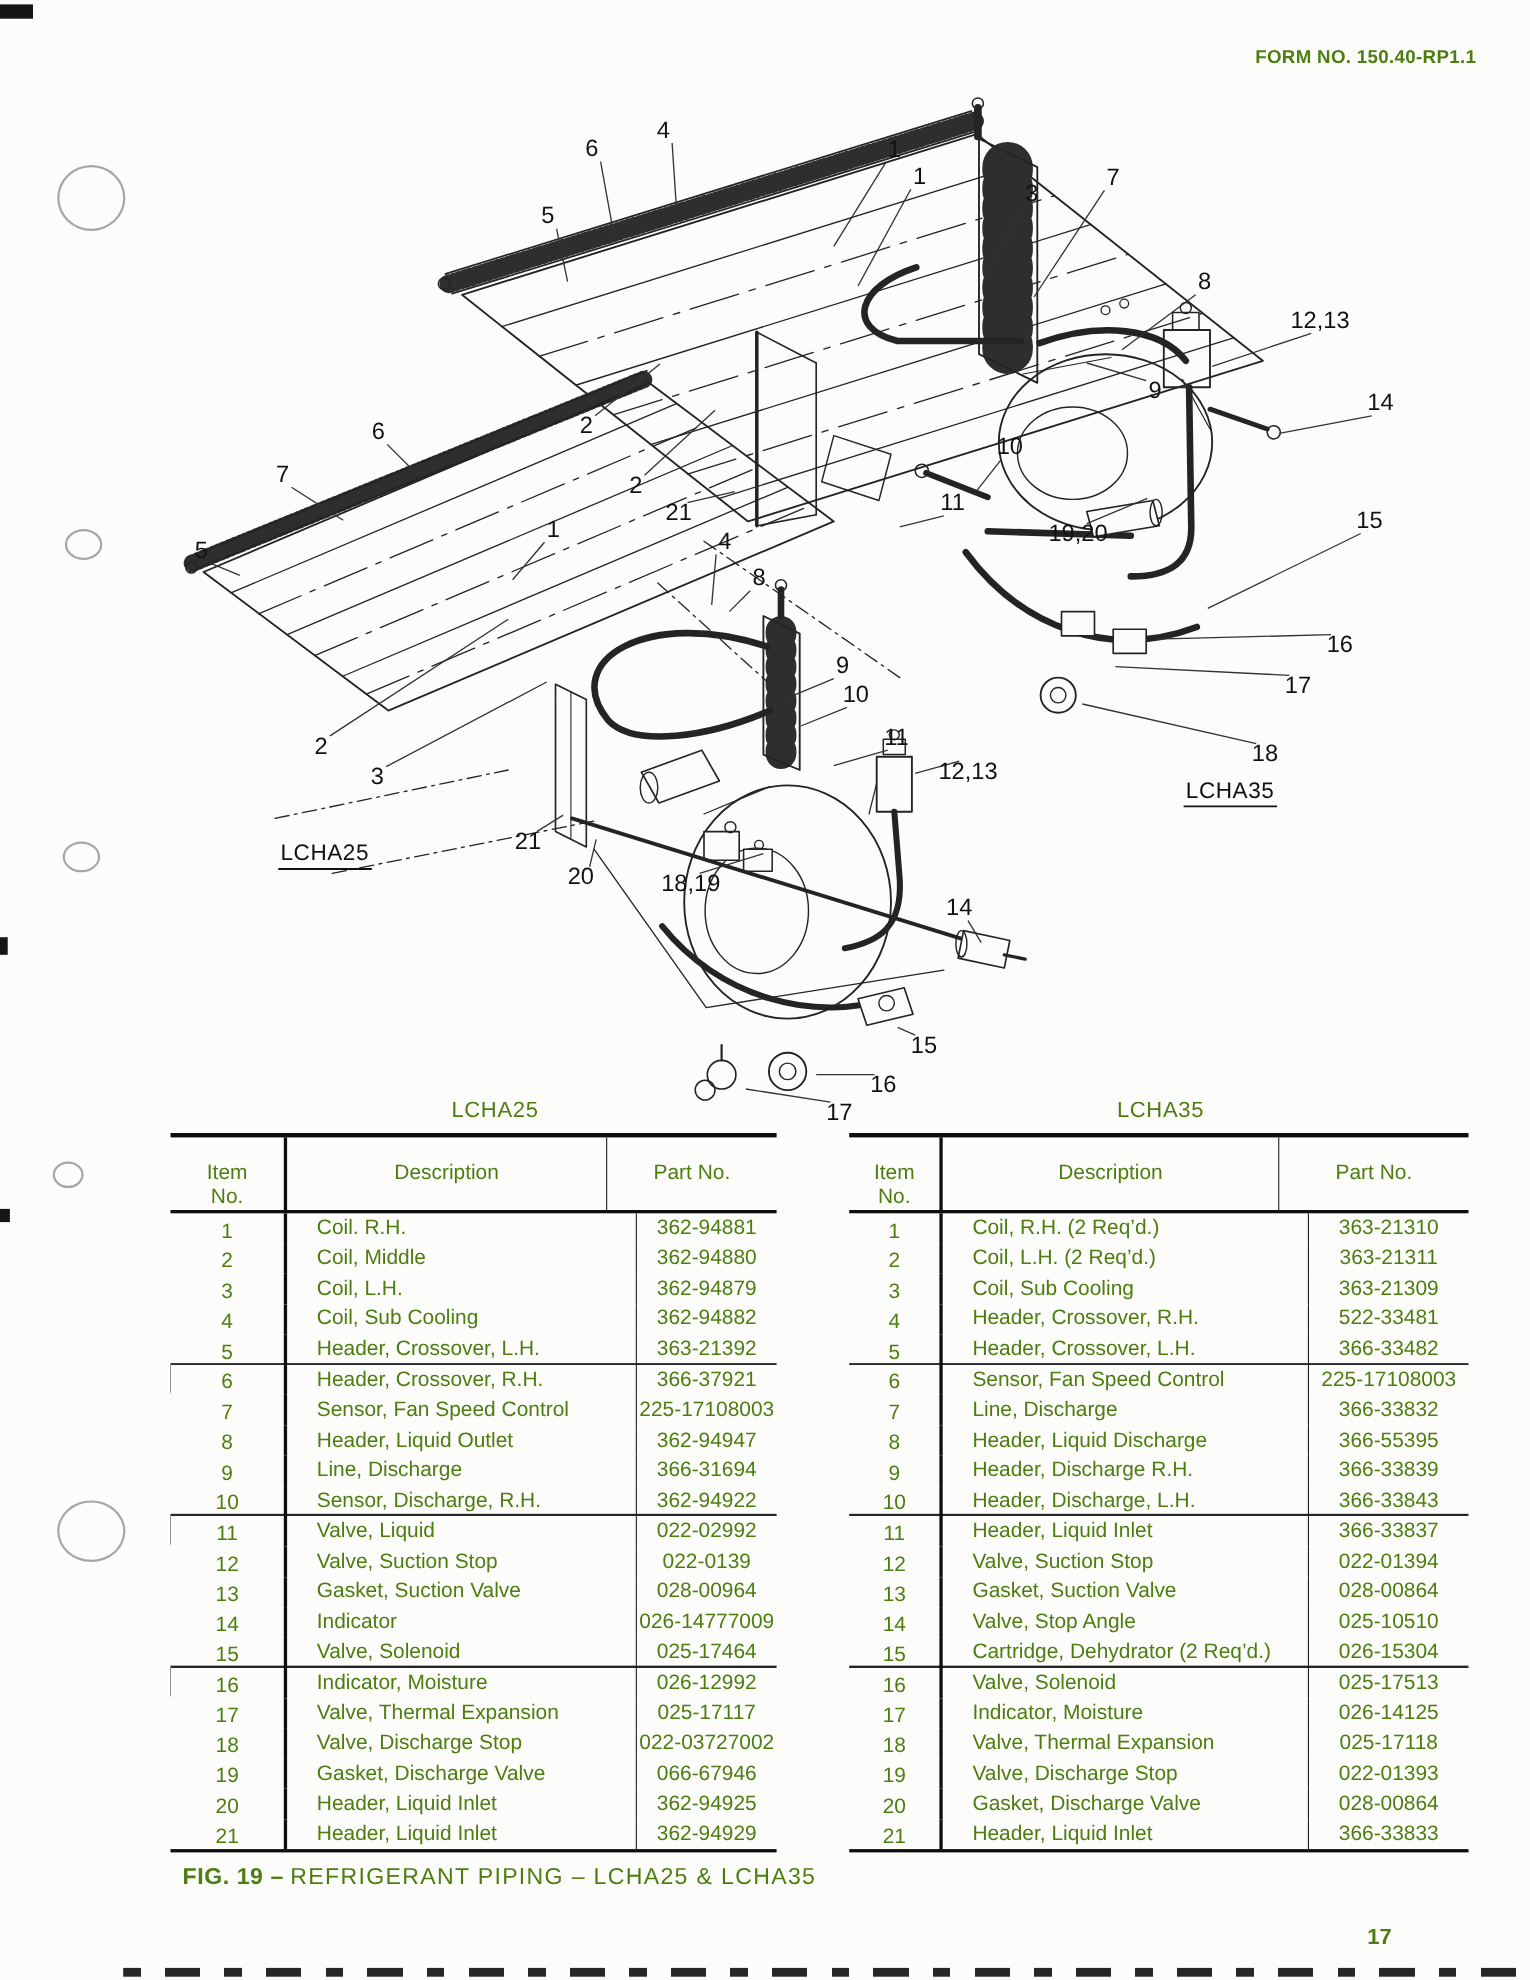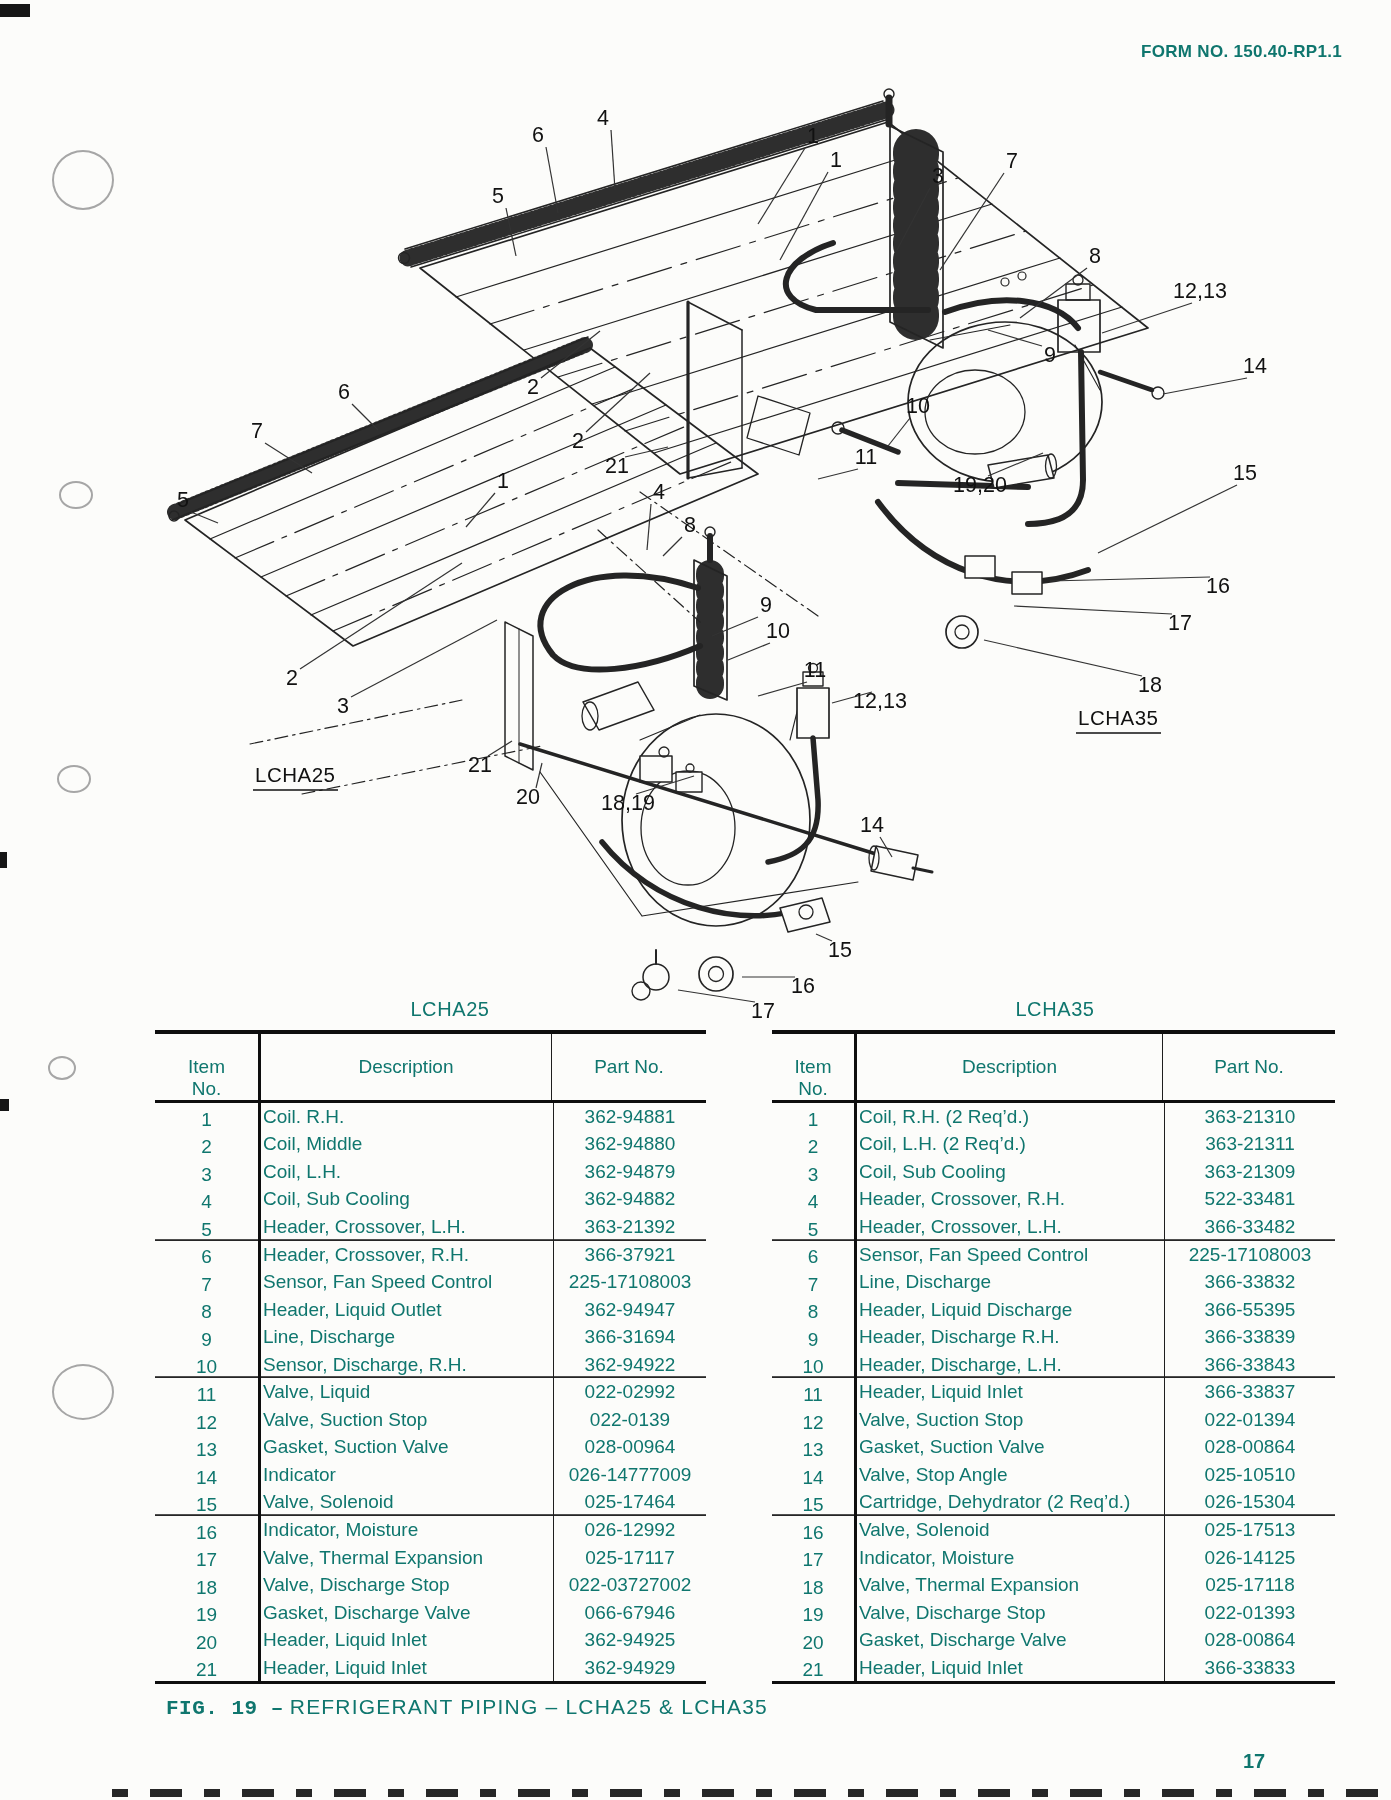--- a/index.html
+++ b/index.html
@@ -1,40 +1,40 @@
 <!DOCTYPE html>
 <html><head>
 <meta charset="utf-8">
 <style>
   html,body{margin:0;padding:0;background:#8a8a8a;}
   .page{position:relative;width:1391px;height:1800px;margin:0 auto;background:#fcfcfa;
-        font-family:"Liberation Sans",sans-serif;color:#0f766e;overflow:hidden;}
+        font-family:"Liberation Sans",sans-serif;color:#4d7c0f;overflow:hidden;}
   .formno{position:absolute;top:42px;right:49px;font-size:17px;font-weight:700;letter-spacing:.3px;}
   .diagram{position:absolute;left:0;top:0;width:1391px;height:1030px;}
   
   .punch{position:absolute;border:2.5px solid #a6a6a6;border-radius:50%;}
   .mark{position:absolute;background:#161616;}
   .bstrip{position:absolute;left:112px;top:1789px;width:1276px;height:8px;opacity:.92;
      background:repeating-linear-gradient(90deg,#141414 0 16px,transparent 16px 38px,#141414 38px 70px,transparent 70px 92px);}
   
   .ttitle{position:absolute;top:998px;width:300px;font-size:20px;letter-spacing:.6px;text-align:center;}
   .ptable{position:absolute;top:1030px;border-top:4px solid #0e0e0e;border-bottom:3px solid #0e0e0e;background:transparent;}
   .thead{display:flex;height:66px;border-bottom:3px solid #0e0e0e;align-items:stretch;}
   .th{display:flex;flex-direction:column;justify-content:center;text-align:center;font-size:19px;line-height:22px;}
   .tbody{}
   .trow{display:flex;height:27.55px;align-items:center;font-size:19px;}
   .sep{box-shadow:0 -1.8px 0 #262626;}
   .c-item{border-right:3px solid #0e0e0e;text-align:center;align-self:stretch;display:flex;flex-direction:column;justify-content:flex-end;}
-  .c-desc{border-right:1.6px solid #1e1e1e;padding-left:2px;align-self:stretch;display:flex;flex-direction:column;justify-content:center;}
+  .c-desc{border-right:1.6px solid #1e1e1e;padding-left:27px;align-self:stretch;display:flex;flex-direction:column;justify-content:center;}
   .c-part{flex:1;text-align:center;align-self:stretch;display:flex;flex-direction:column;justify-content:center;}
   .t0 .c-item{width:103px;} .t0 .c-desc{width:290px;}
   .t1 .c-item{width:82px;}  .t1 .c-desc{width:305px;}
   
   .caption{position:absolute;left:166px;top:1695px;font-size:21px;}
-  .caption .fig{font-weight:700;letter-spacing:.5px;font-family:Liberation Mono, monospace;}
+  .caption .fig{font-weight:700;letter-spacing:.5px;}
   .caption .rest{font-weight:500;letter-spacing:1.2px;}
   .footer{position:absolute;left:168px;top:1828px;font-size:15px;font-weight:500;letter-spacing:1.6px;}
   .pageno{position:absolute;left:1243px;top:1750px;font-size:20px;font-weight:700;}
   svg text{font-family:"Liberation Sans",sans-serif;}
 </style>
 </head>
 <body>
 
 <div class="page">
 

